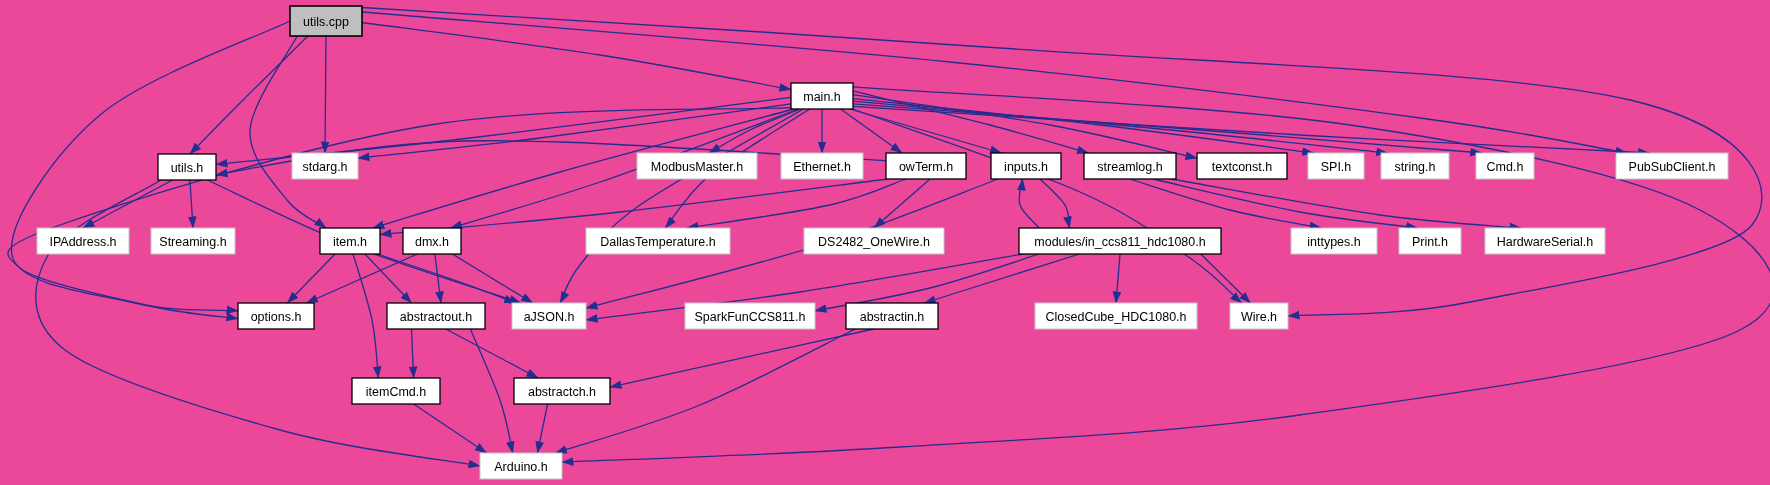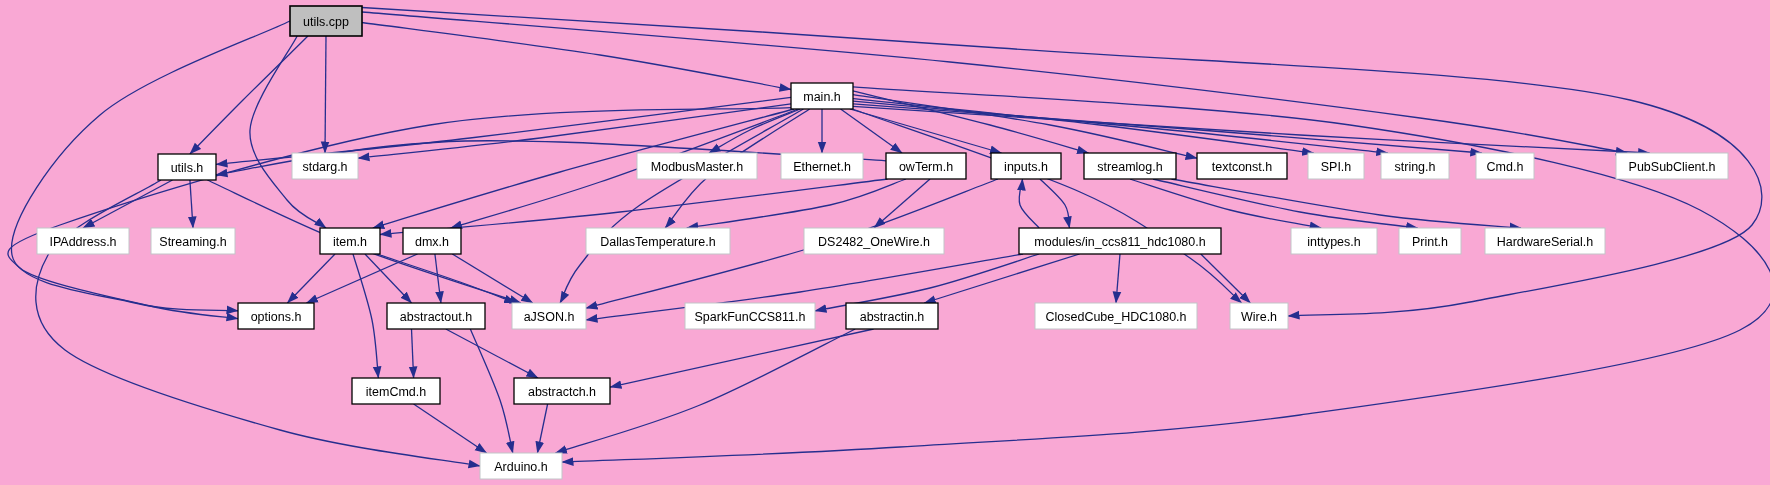--- a/index.html
+++ b/index.html
@@ -1,16 +1,16 @@
 <!DOCTYPE html>
 <html><head>
 <meta charset="utf-8">
 <style>
   html,body{margin:0;padding:0;background:#ffffff;}
-  #stage{position:relative;width:1770px;height:485px;background:#f9a8d4;overflow:hidden;
+  #stage{position:relative;width:1770px;height:485px;background:#ec4899;overflow:hidden;
          font-family:"Liberation Sans", sans-serif;text-decoration:underline;}
   svg{display:block}
   .node-label{font-family:"Liberation Sans", sans-serif;font-size:12.5px;}
 </style>
 </head>
 <body>
 
 <div id="stage">
   <svg id="graph-svg" width="1770" height="485" viewBox="0 0 1770 485" xmlns="http://www.w3.org/2000/svg">
     <defs>

